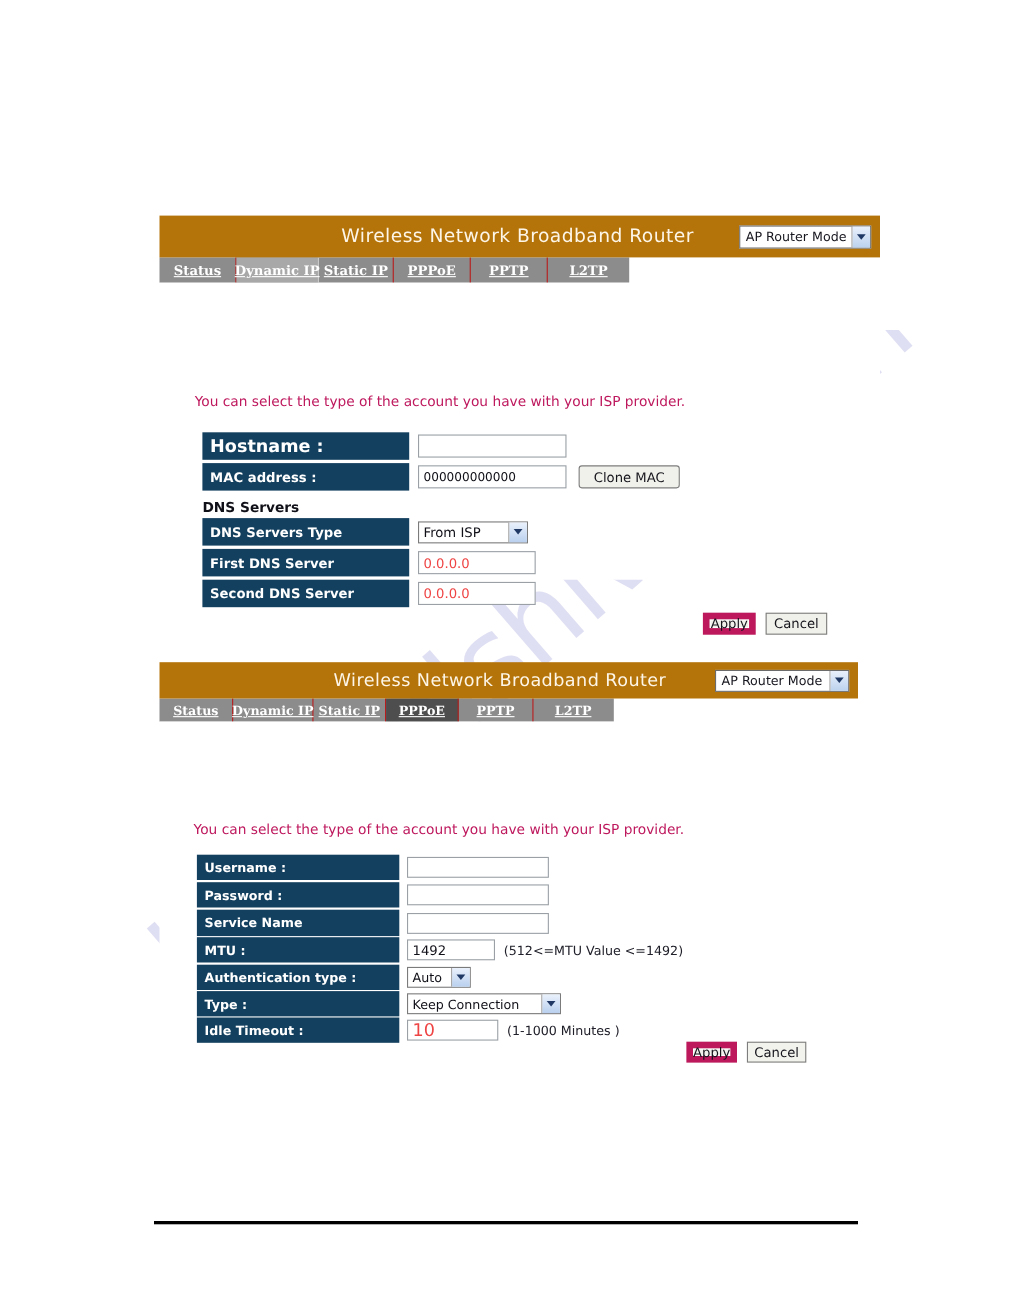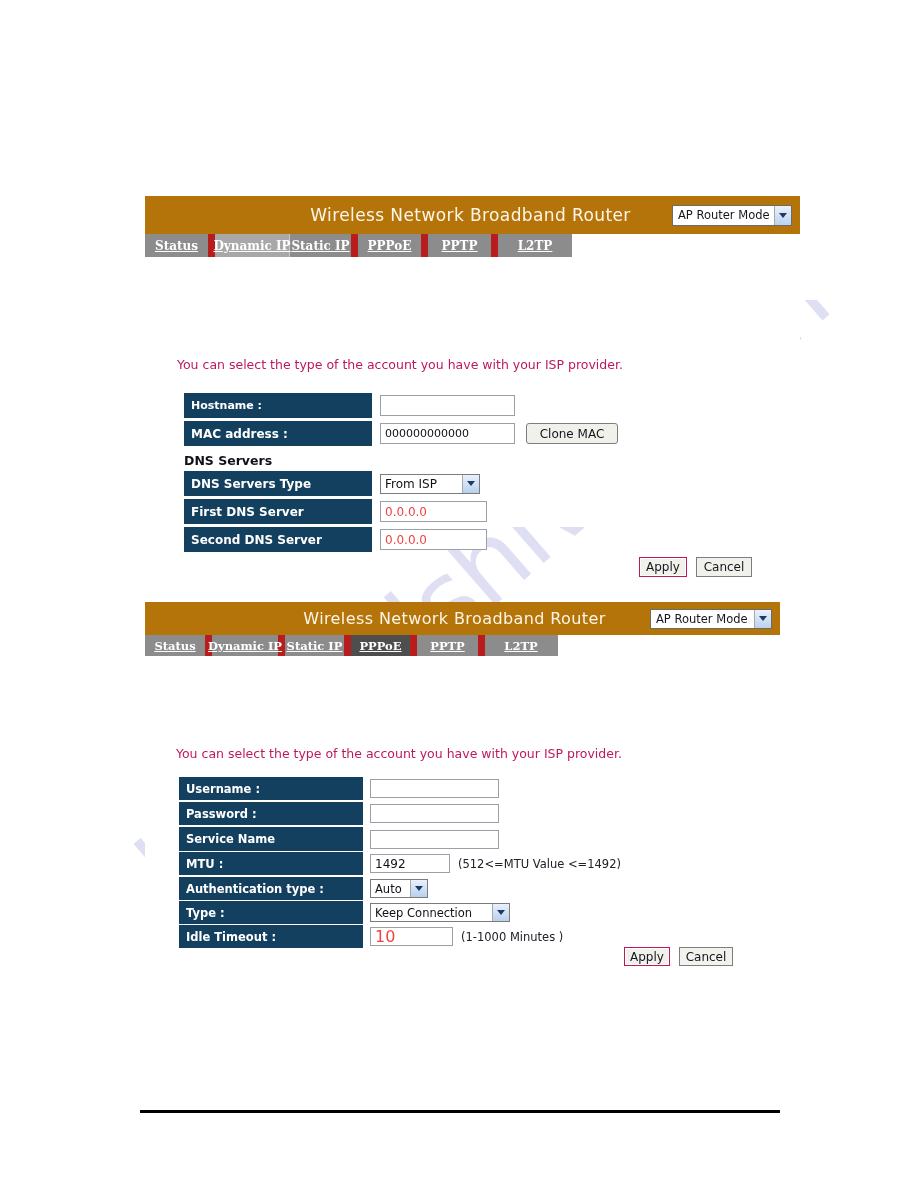--- a/index.html
+++ b/index.html
@@ -98,21 +98,21 @@
     box-sizing: border-box;
   }
   .tab {
     display: flex;
     align-items: center;
     justify-content: center;
     color: #ffffff;
     text-decoration: underline;
     font-weight: bold;
     font-family: "DejaVu Serif", serif;
-    border-right: 7px solid #b91c1c;
+    border-right: 1px solid #b91c1c;
     box-sizing: border-box;
     white-space: nowrap;
   }
   .tab:last-child { border-right: none; }
   .tab.active-light {
     background: #a8a8a8;
     border-right: 1px solid #c9c9c9;
   }
   .tab.active-dark {
     background: #4e4e4e;
@@ -192,21 +192,21 @@
     background: #f1f1ec;
     border: 1px solid #7d7d7d;
     color: #15151c;
     font-family: "DejaVu Sans", sans-serif;
     display: inline-flex;
     align-items: center;
     justify-content: center;
     box-sizing: border-box;
   }
   .btn.focus {
-    border: 1px solid #be185d;
+    border: 6px solid #be185d;
     box-shadow: inset 0 0 0 1px #ffffff;
   }
   .btn.plain-gray { background: #f3f3ee; }
 
   .bottom-rule {
     position: absolute;
     background: #000000;
   }
 </style>
 </head>
@@ -247,21 +247,21 @@
     <div class="tab" style="width:74px; font-size:12px;">
       <span>L2TP</span>
       </div>
   </div>
 
   <div class="panel-body" style="height:270px;">
 
     <div class="intro" style="position:absolute; left:32px; top:100px; font-size:12.5px;">You can select the type of the account you have with your ISP provider.</div>
 
     <div class="form-row" style="position:absolute; left:39px; top:136px;">
-      <div class="flabel" style="width:188px; height:25px; font-size:11px;">Hostname :</div>
+      <div class="flabel" style="width:188px; height:25px; font-size:16px;">Hostname :</div>
       <div class="tinput" style="width:135px; height:21px; margin-left:8px; font-size:12px;" title=""></div>
     </div>
 
     <div class="form-row" style="position:absolute; left:39px; top:164px;">
       <div class="flabel" style="width:188px; height:25px; font-size:12px;">MAC address :</div>
       <div class="tinput" style="width:135px; height:21px; margin-left:8px; font-size:11px;">000000000000</div>
       <div class="btn" style="width:92px; height:21px; margin-left:11px; font-size:12px; border-radius:3px;">Clone MAC</div>
     </div>
 
     <div class="section-label" style="position:absolute; left:39px; top:196px; font-size:12.5px;">DNS Servers</div>

